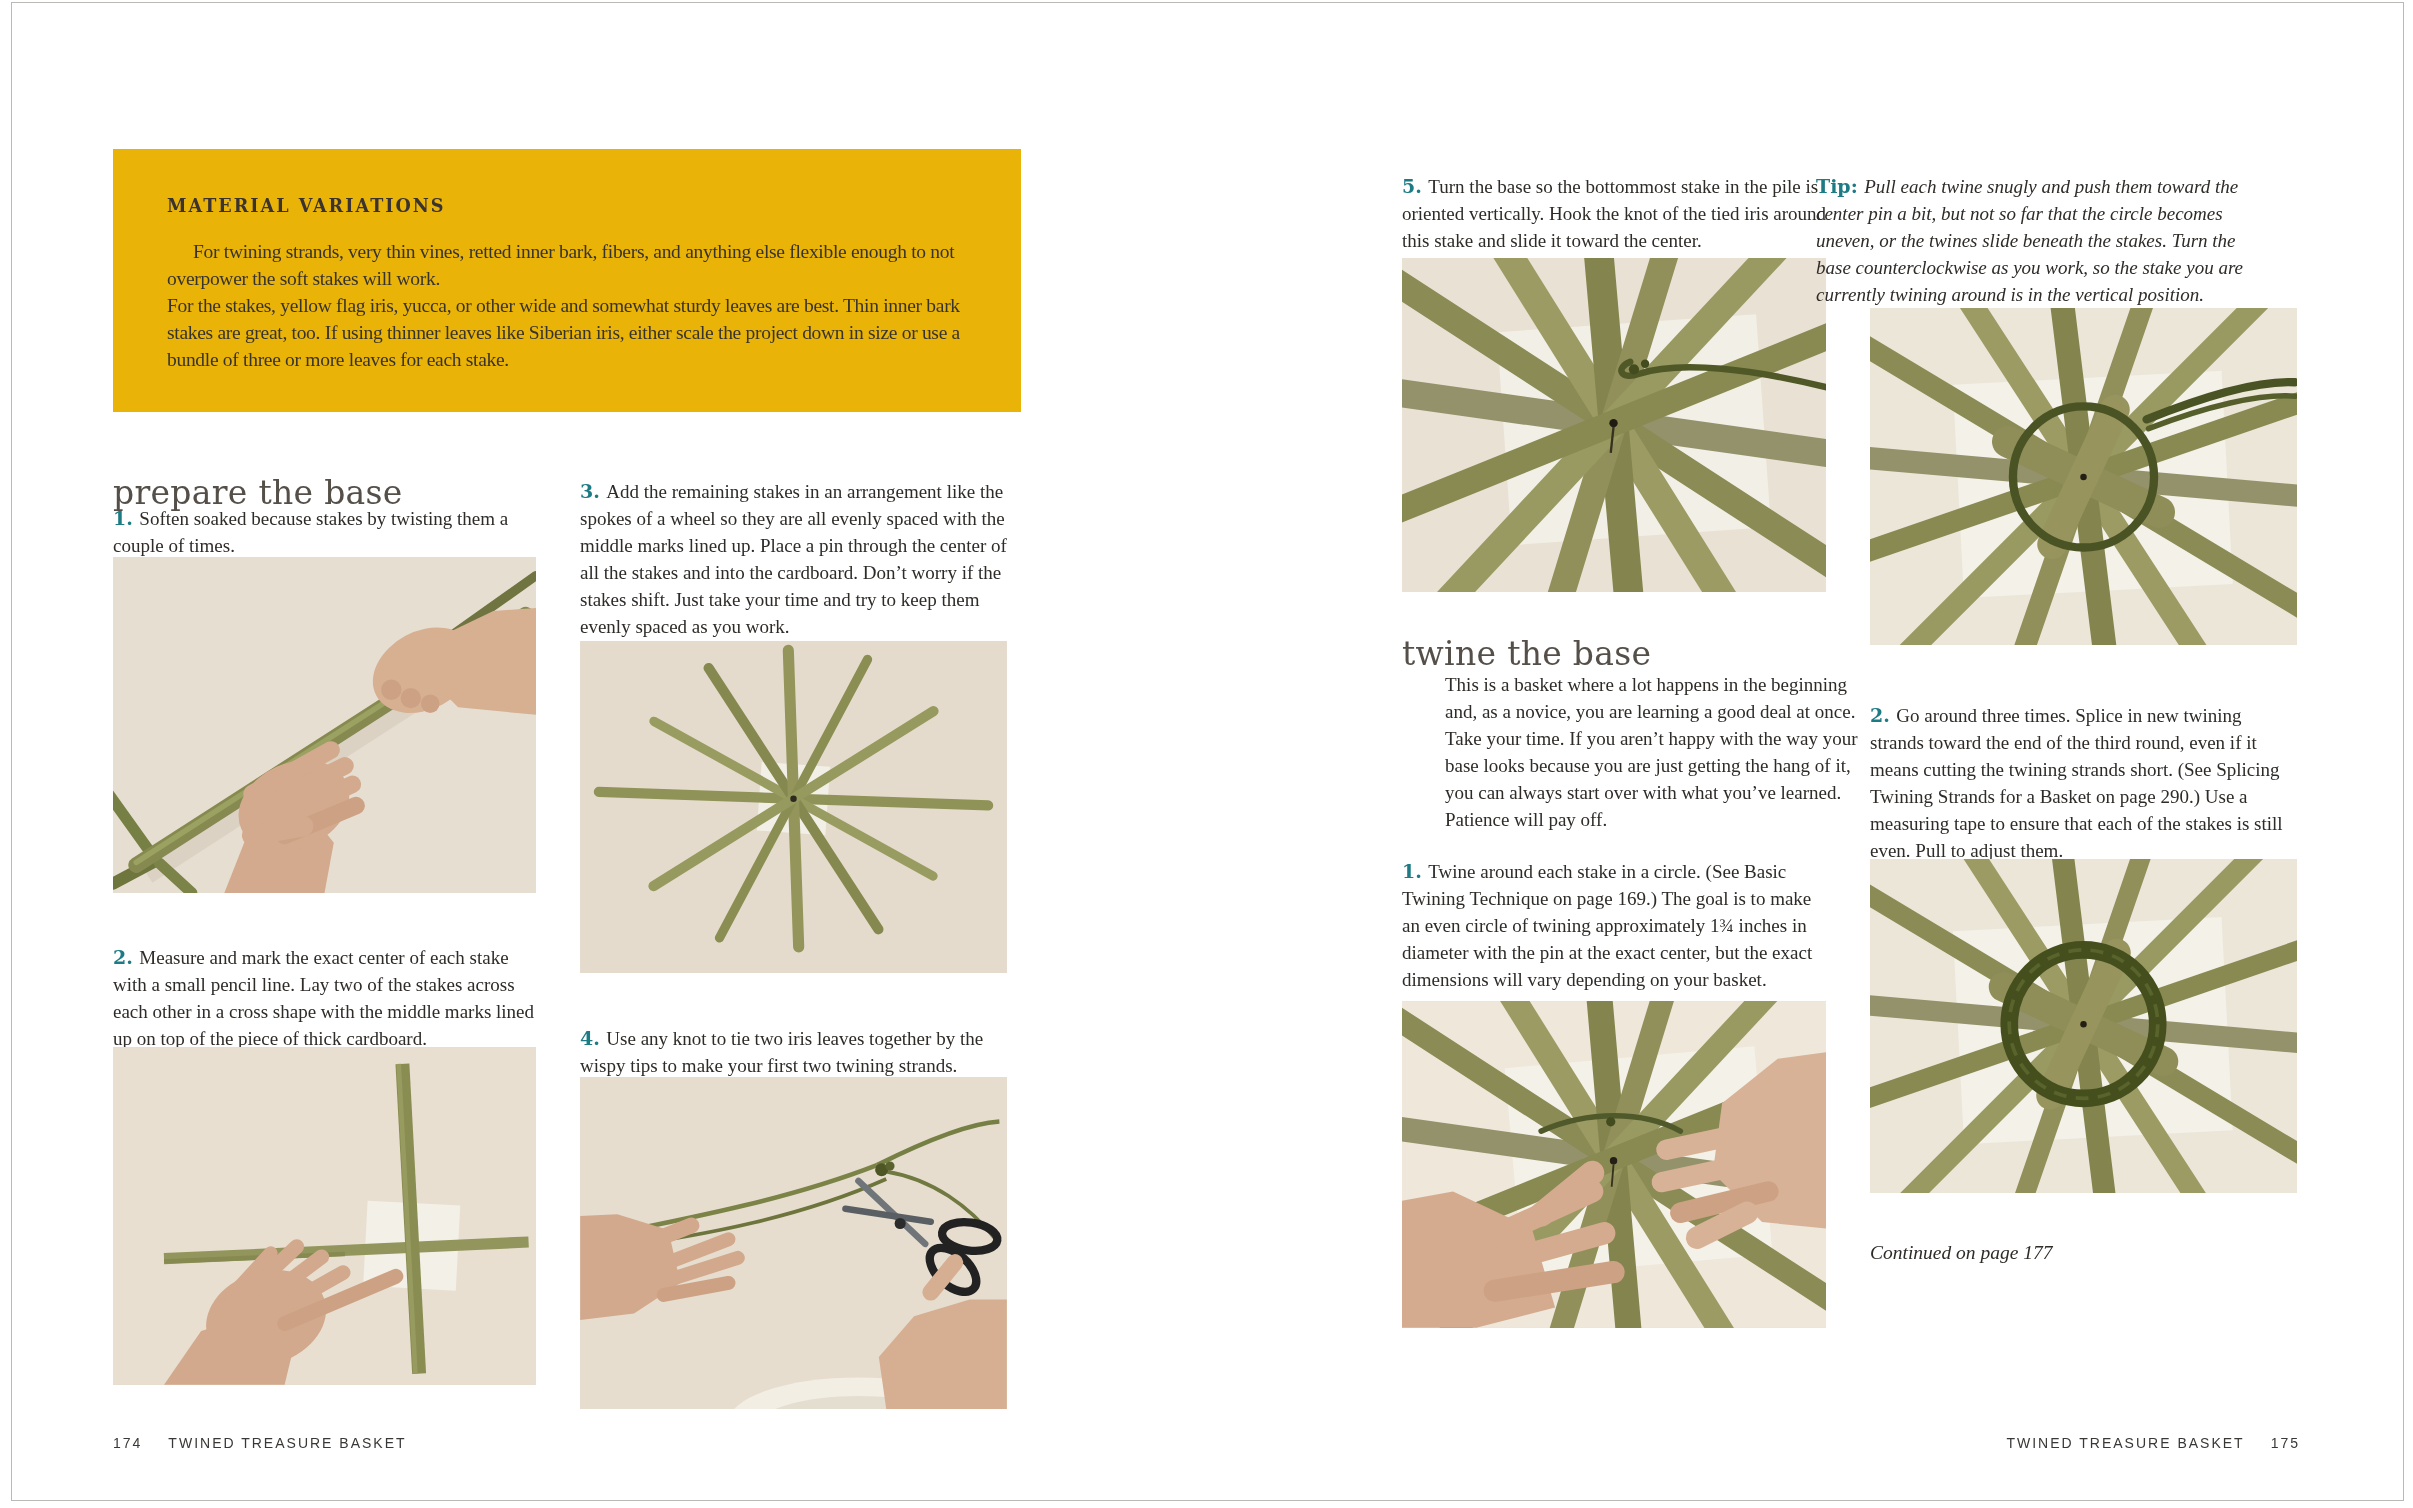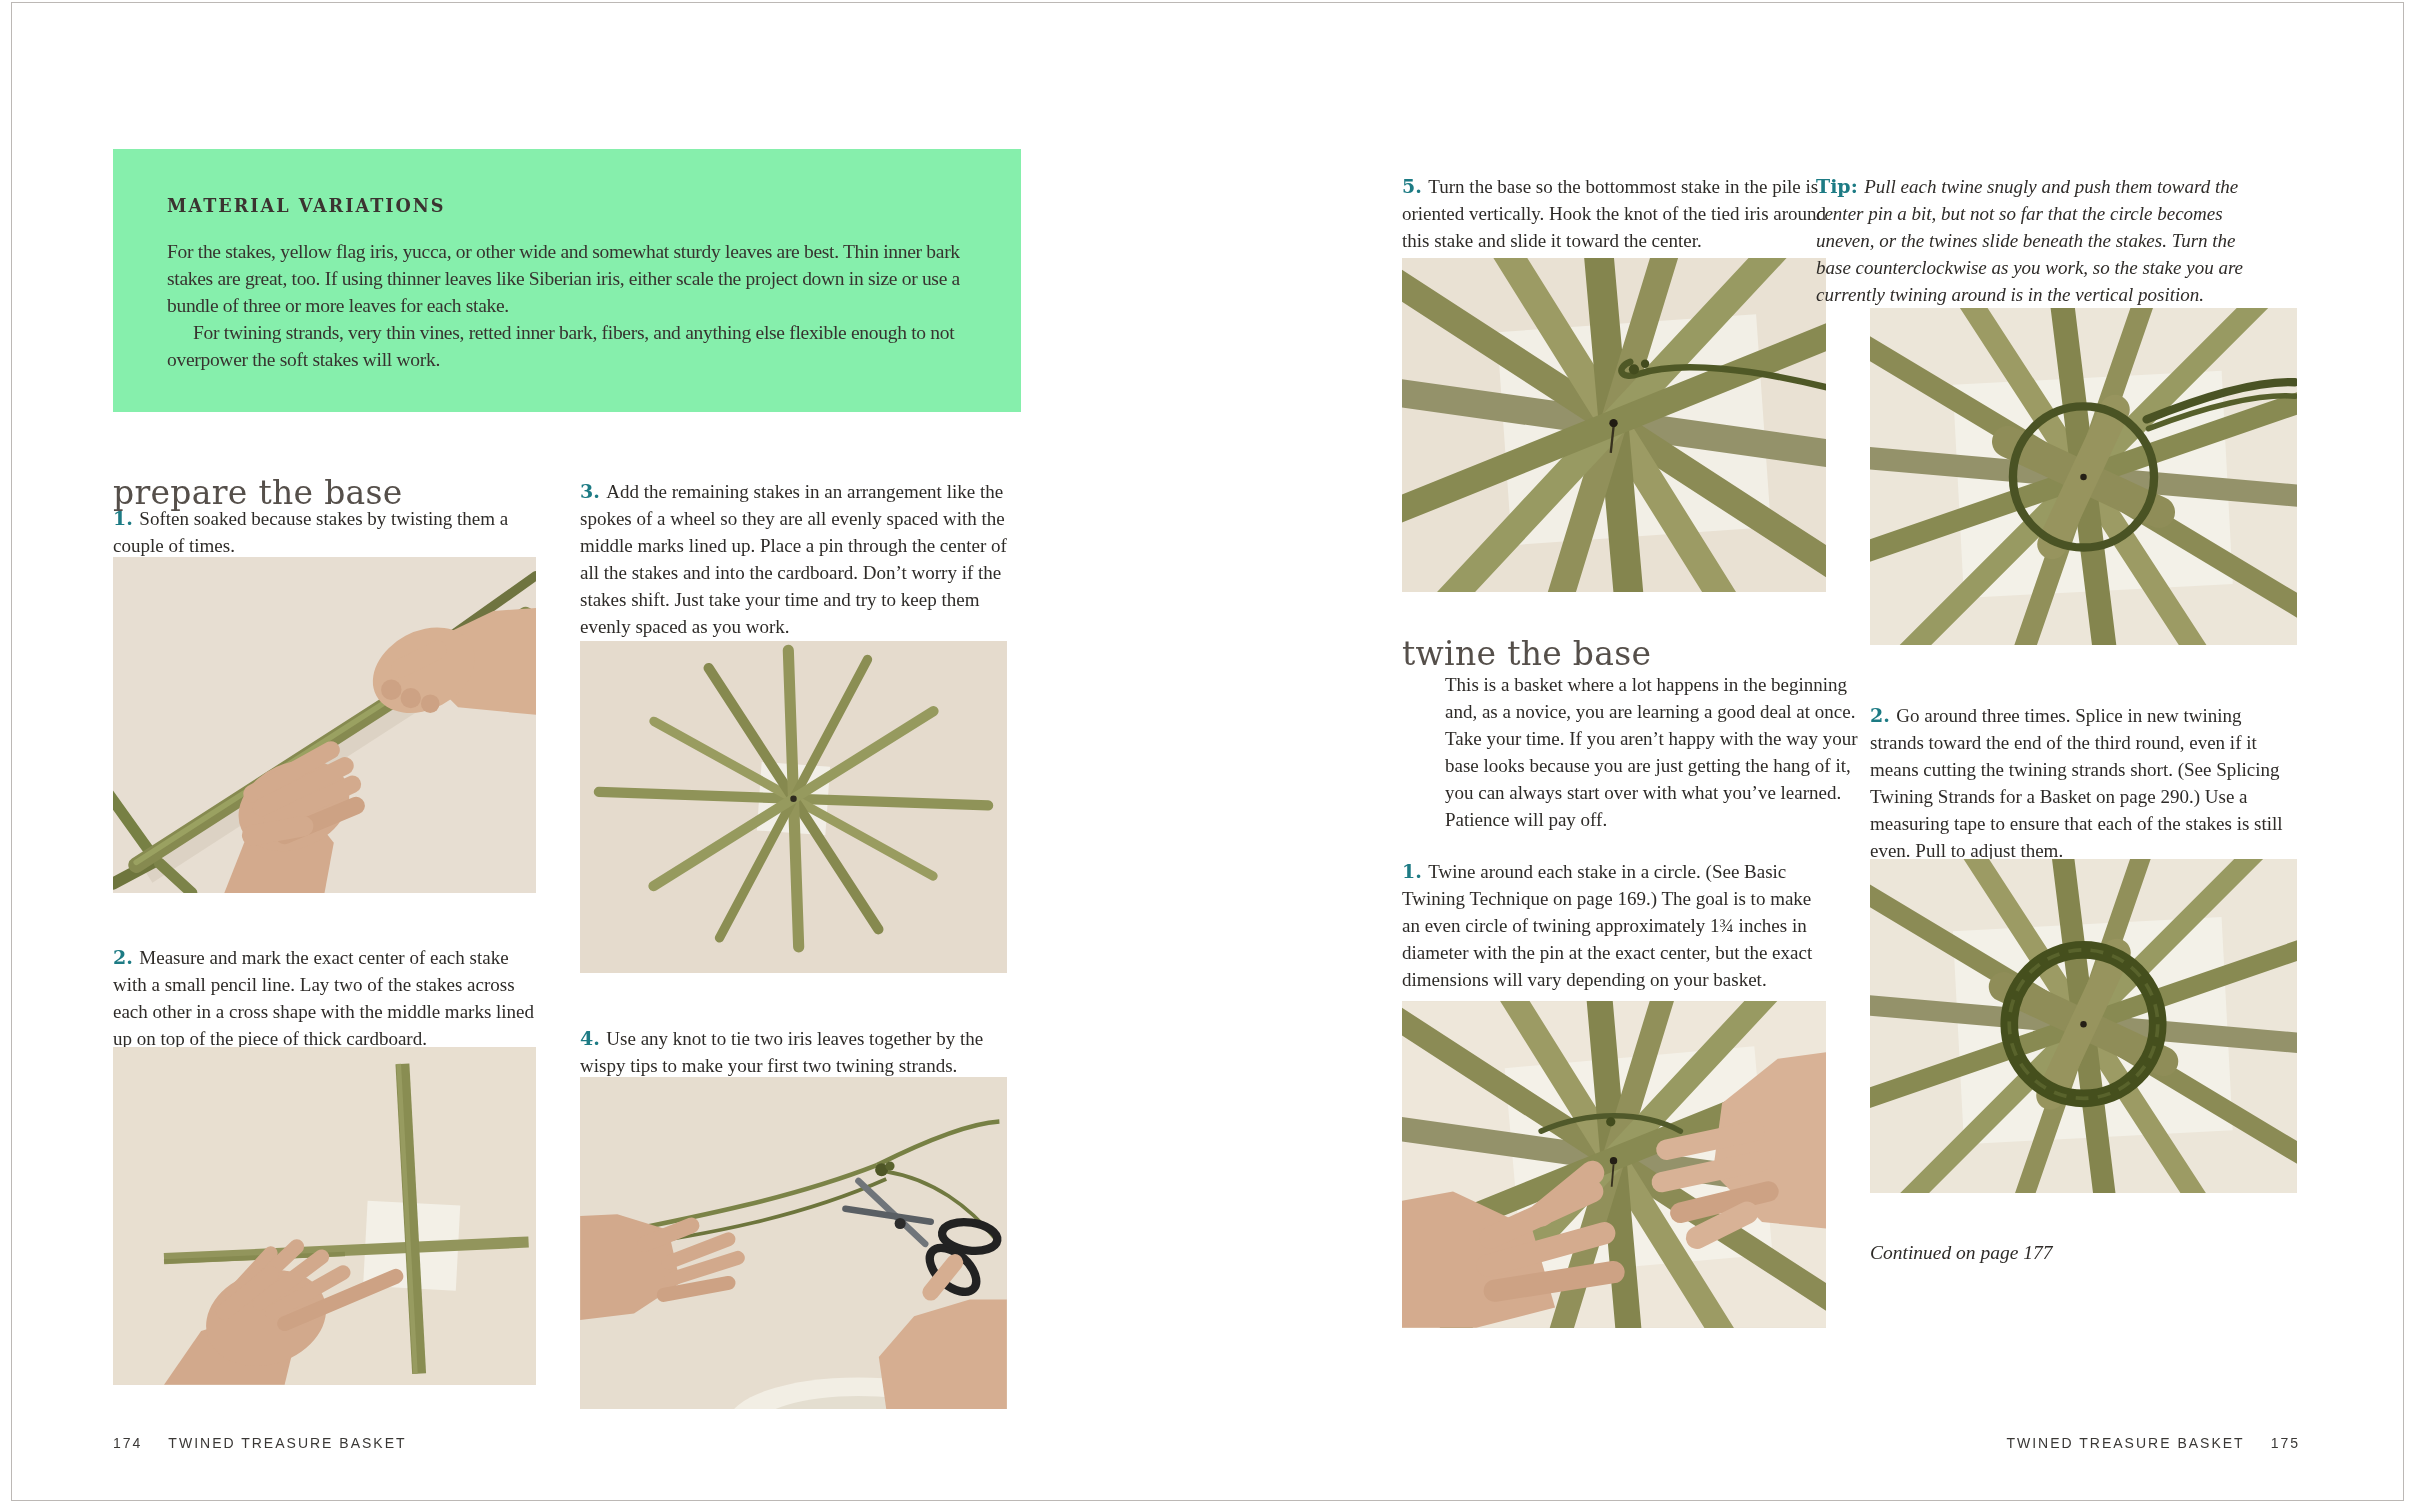--- a/index.html
+++ b/index.html
@@ -1,21 +1,21 @@
 <!DOCTYPE html>
 <html style="font-size:15px"><head>
 <meta charset="utf-8">
 <style>
   html,body{margin:0;padding:0;background:#ffffff;}
   #spread{
     position:relative;width:2413px;height:1508px;background:#ffffff;
     font-family:"Liberation Serif",serif;color:#2e2b28;overflow:hidden;
   }
   .frame{position:absolute;left:11px;top:1.9px;right:9.3px;bottom:7.4px;border:1.9px solid #bcb8b5;pointer-events:none;}
-  .material-box{position:absolute;left:113px;top:149px;width:908px;height:263px;background:#86efac;box-sizing:border-box;padding:46px 33px 8px 54px;}
+  .material-box{position:absolute;left:113px;top:149px;width:908px;height:263px;background:#eab308;box-sizing:border-box;padding:46px 33px 8px 54px;}
   .material-title{font-family:"DejaVu Serif",serif;font-weight:700;font-size:17.6px;letter-spacing:2px;color:#3b3330;margin:0 0 22px 0;}
   .material-p{font-size:19.5px;line-height:27px;letter-spacing:-0.3px;color:#37332f;margin:0;}
   .material-p.indent{text-indent:26px;}
   .heading{position:absolute;font-family:"DejaVu Serif",serif;font-size:33px;font-weight:400;color:#554f4a;letter-spacing:0.3px;}
   .step,.para{position:absolute;font-size:19px;line-height:27px;color:#2e2b28;}
   .num{font-family:"DejaVu Serif",serif;font-weight:700;color:#1d7b84;margin-right:6.5px;}
   .tip-text{font-style:italic;}
   .continued{position:absolute;font-style:italic;font-size:19.5px;color:#2e2b28;}
   .photo{position:absolute;overflow:hidden;background:#e7ddd0;}
   .photo svg{display:block;width:100%;height:100%;}
@@ -23,22 +23,22 @@
   .footer .pnum{margin:0 13px;}
 </style>
 </head>
 <body>
 
 <div id="spread">
   <div class="frame"></div>
 
   <div class="material-box">
     <h3 class="material-title">MATERIAL VARIATIONS</h3>
+    <p class="material-p indent">For twining strands, very thin vines, retted inner bark, fibers, and anything else flexible enough to not overpower the soft stakes will work.</p>
     <p class="material-p">For the stakes, yellow flag iris, yucca, or other wide and somewhat sturdy leaves are best. Thin inner bark stakes are great, too. If using thinner leaves like Siberian iris, either scale the project down in size or use a bundle of three or more leaves for each stake.</p>
-    <p class="material-p indent">For twining strands, very thin vines, retted inner bark, fibers, and anything else flexible enough to not overpower the soft stakes will work.</p>
   </div>
 
   <h2 class="heading" style="left:113px;top:446px;">prepare the base</h2>
 
   <p class="step" style="left:113px;top:486px;width:425px;">
     <span class="num">1.</span><span>Soften soaked because stakes by twisting them a couple of times.</span>
   </p>
 
   <div class="photo" style="left:113px;top:557px;width:423px;height:336px;">
     <svg viewBox="0 0 456 362">

